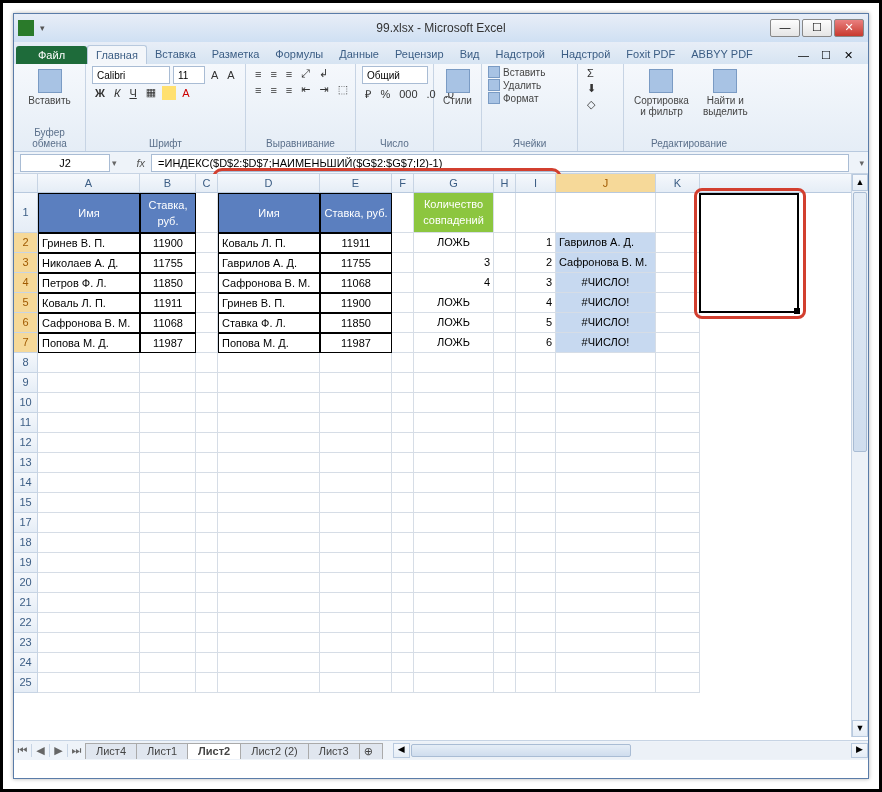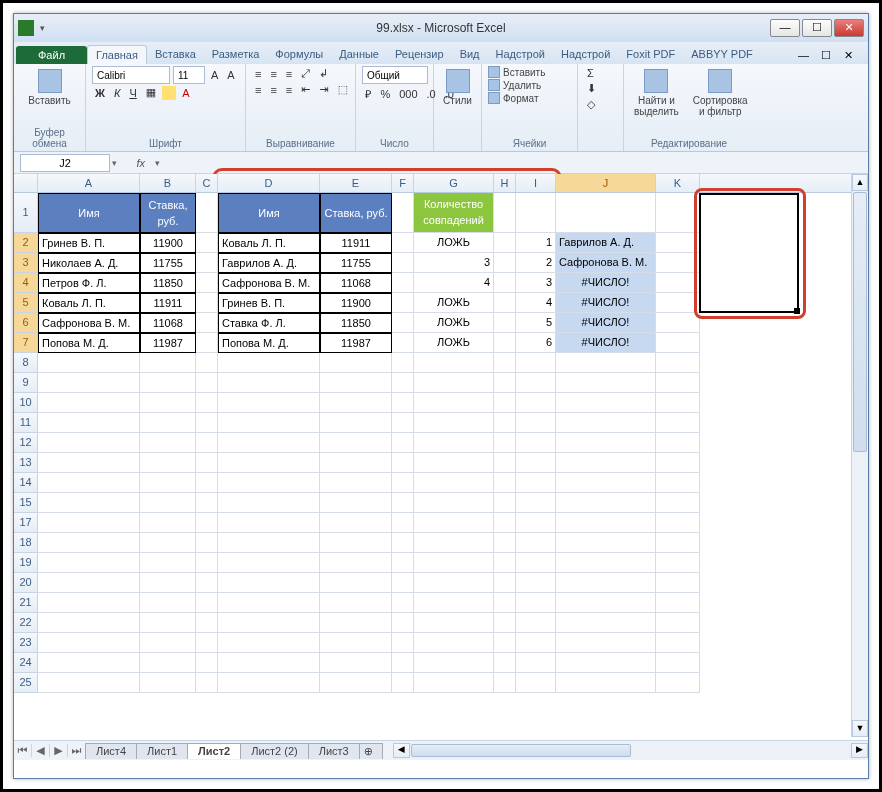--- a/index.html
+++ b/index.html
@@ -212,37 +212,38 @@
           </div>
       <div class="rib-row">
             <span class="rib-btn">◇</span>
           </div>
       <div class="label">&nbsp;</div>
     </div>
     <div class="ribbon-group" style="width:130px;border-right:none">
       <div style="display:flex;gap:6px">
         <div class="rib-big">
               <div class="rib-icon big"></div>
-              <span style="white-space:pre-line;text-align:center">Найти и
-выделить</span>
+              <span style="white-space:pre-line;text-align:center">Сортировка
+и фильтр</span>
             </div>
         <div class="rib-big">
               <div class="rib-icon big"></div>
-              <span style="white-space:pre-line;text-align:center">Сортировка
-и фильтр</span>
+              <span style="white-space:pre-line;text-align:center">Найти и
+выделить</span>
             </div>
       </div>
       <div class="label">Редактирование</div>
     </div>
   </div>
 
   <div class="formula-bar-row">
     <input class="name-box" value="J2" style="">
     <span style="font-size:9px;color:#666;margin-left:2px">▾</span>
     <span class="fx-label">fx</span>
+    <input class="formula-input" value="=ИНДЕКС($D$2:$D$7;НАИМЕНЬШИЙ($G$2:$G$7;I2)-1)" style="">
     <span style="font-size:9px;padding:0 4px;color:#666">▾</span>
   </div>
   <div class="formula-hl" style="left:198px;top:154px;width:350px;height:24px"></div>
 
   <div class="grid-area">
     <div class="colheads" id="colheads">
       <div class="corner"></div>
     <div class="colhead" style="width: 102px;">A</div>
           <div class="colhead" style="width: 56px;">B</div>
           <div class="colhead" style="width: 22px;">C</div>

